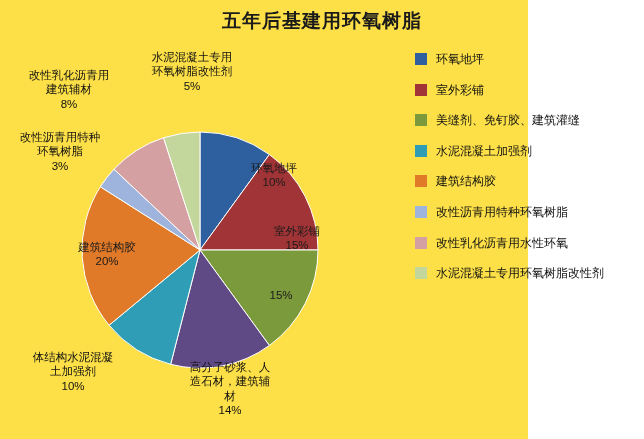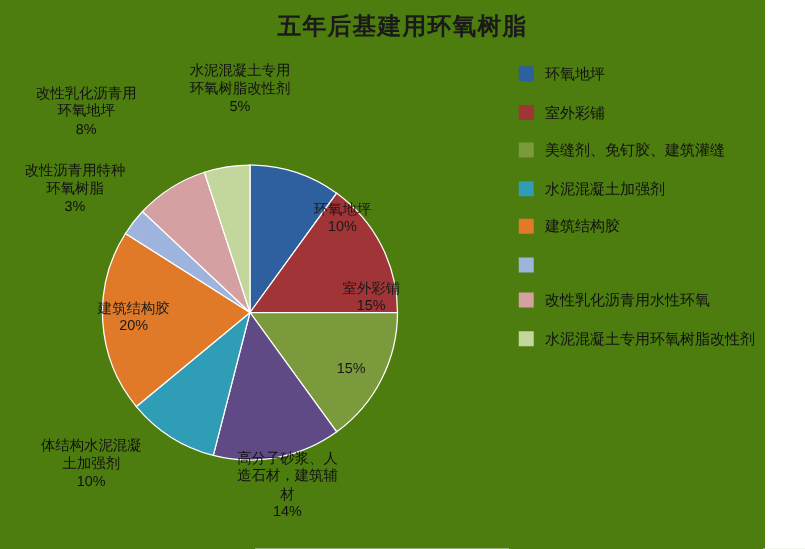--- a/index.html
+++ b/index.html
@@ -5,23 +5,23 @@
   * { box-sizing: border-box; }
   html, body {
     margin: 0; padding: 0;
     width: 644px; height: 439px;
     background: #ffffff;
     font-family: "Liberation Sans", sans-serif;
     overflow: hidden;
   }
   #chart-root {
     position: relative;
-    width: 612px;
+    width: 528px;
     height: 439px;
-    background: #4d7c0f;
+    background: #fde047;
   }
   #chart-title {
     position: absolute;
     top: 8px;
     left: 0;
     width: 644px;
     text-align: center;
     font-size: 19px;
     font-weight: bold;
     color: #1a1a1a;
@@ -106,21 +106,21 @@
 
     <div class="slice-label" style="left:18px; top:320px; width:110px;"><span>体结构水泥混凝
 土加强剂</span><br><span>10%</span></div>
 
     <div class="slice-label inner" style="left:52px; top:210px; width:110px;"><span>建筑结构胶</span><br><span>20%</span></div>
 
     <div class="slice-label" style="left:5px; top:100px; width:110px;"><span>改性沥青用特种
 环氧树脂</span><br><span>3%</span></div>
 
     <div class="slice-label" style="left:14px; top:38px; width:110px;"><span>改性乳化沥青用
-环氧地坪</span><br><span>8%</span></div>
+建筑辅材</span><br><span>8%</span></div>
 
     <div class="slice-label" style="left:136px; top:20px; width:112px;"><span>水泥混凝土专用
 环氧树脂改性剂</span><br><span>5%</span></div>
   </div>
 
   <div id="legend">
       <div class="legend-item">
         <span class="legend-swatch" style="background: rgb(46, 95, 158);"></span>
         <span class="legend-label">环氧地坪</span>
       </div>
@@ -135,20 +135,21 @@
       <div class="legend-item">
         <span class="legend-swatch" style="background: rgb(46, 157, 181);"></span>
         <span class="legend-label">水泥混凝土加强剂</span>
       </div>
       <div class="legend-item">
         <span class="legend-swatch" style="background: rgb(224, 122, 40);"></span>
         <span class="legend-label">建筑结构胶</span>
       </div>
       <div class="legend-item">
         <span class="legend-swatch" style="background: rgb(158, 180, 220);"></span>
+        <span class="legend-label">改性沥青用特种环氧树脂</span>
       </div>
       <div class="legend-item">
         <span class="legend-swatch" style="background: rgb(213, 160, 162);"></span>
         <span class="legend-label">改性乳化沥青用水性环氧</span>
       </div>
       <div class="legend-item">
         <span class="legend-swatch" style="background: rgb(195, 214, 155);"></span>
         <span class="legend-label">水泥混凝土专用环氧树脂改性剂</span>
       </div>
     </div>

